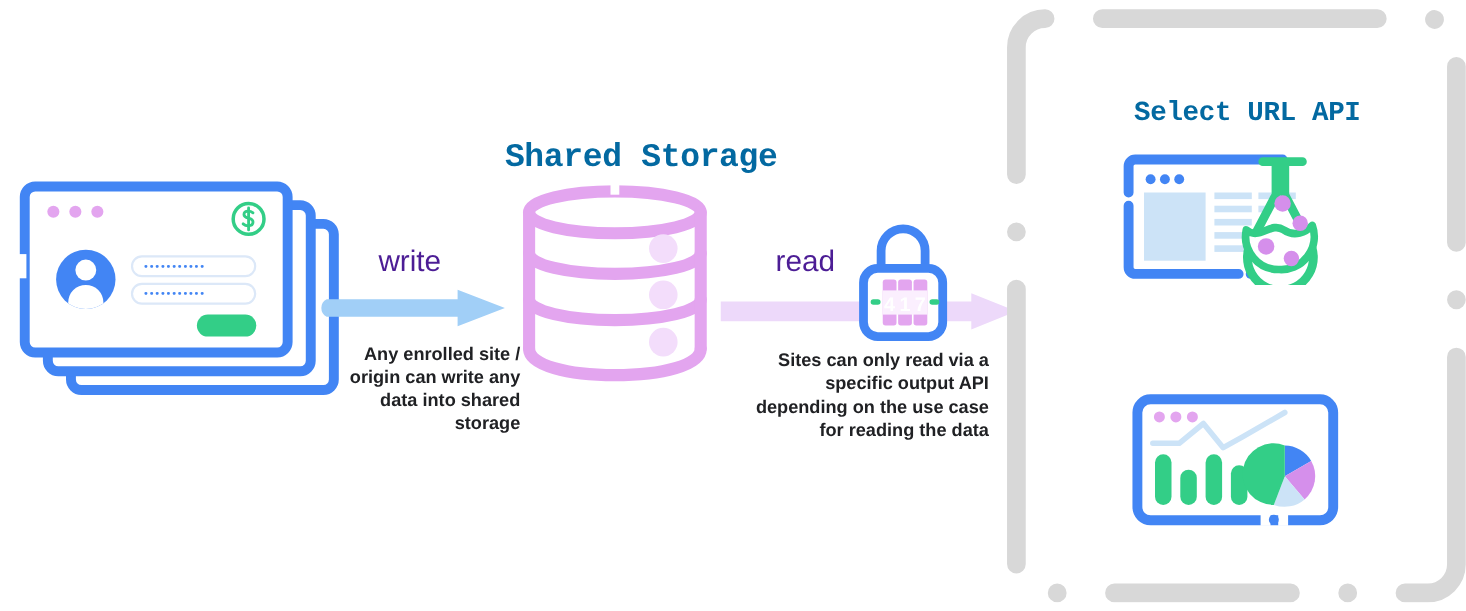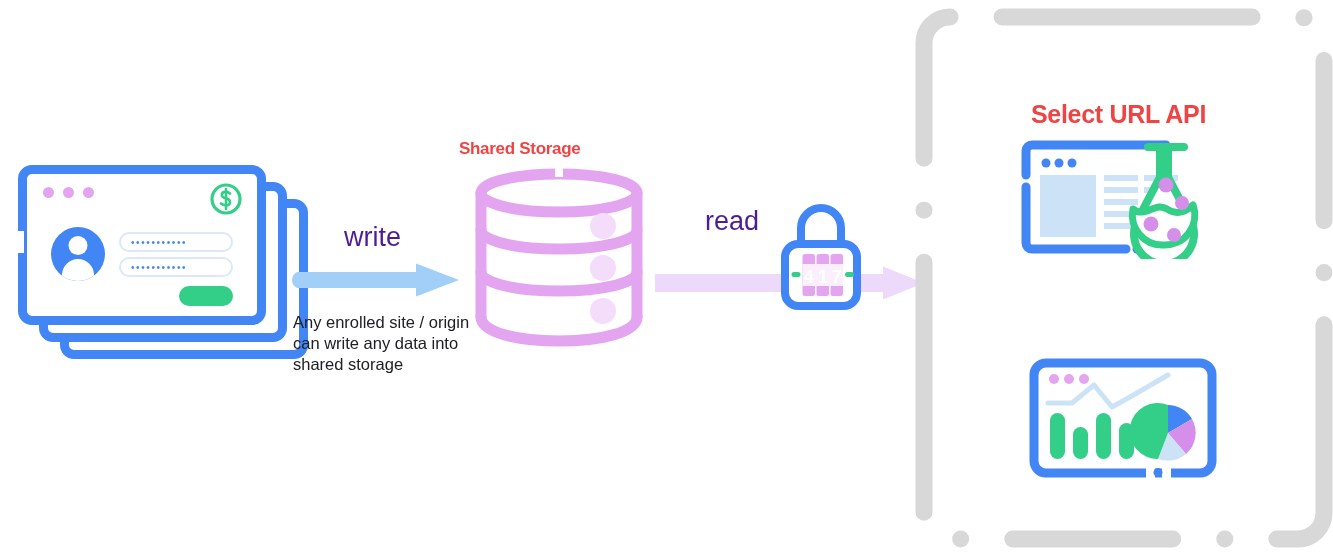--- a/index.html
+++ b/index.html
@@ -13,42 +13,42 @@
     position: relative;
     width: 1333px;
     height: 555px;
     background: #ffffff;
     overflow: hidden;
   }
 
   
   .heading {
     position: absolute;
-    font-family: Liberation Sans, sans-serif;
+    font-family: Liberation Mono, monospace;
     font-weight: 700;
-    color: #ef4444;
+    color: #0369a1;
     letter-spacing: -0.3px;
     white-space: nowrap;
-    margin-top: 12px;
   }
   .arrow-label {
     position: absolute;
     font-family: "Liberation Sans", sans-serif;
     font-weight: 400;
     font-size: 27px;
     color: #4c1d95;
     white-space: nowrap;
   }
   .caption {
     position: absolute;
     font-family: "Liberation Sans", sans-serif;
-    font-weight: 400;
+    font-weight: 700;
     font-size: 16.5px;
     line-height: 21px;
     color: #202124;
+    text-align: right;
   }
 
   
   #cards { position: absolute; left: 18px; top: 165px; width: 300px; height: 200px; }
   .card-shell {
     position: absolute;
     border: 9px solid #4285F4;
     border-radius: 14px;
     background: #ffffff;
   }
@@ -94,26 +94,26 @@
     position: absolute; left: 152px; top: 112px;
     width: 54px; height: 20px; border-radius: 10px; background: #33CE87;
   }
 
   
   #write-arrow { position: absolute; left: 288px; top: 262px; }
   #write-label { left: 344px; top: 222px; }
   #write-caption { left: 293px; top: 312px; width: 180px; }
 
   
-  #storage-title { left: 459px; top: 127px; font-size: 17px; text-align: right; }
+  #storage-title { left: 459px; top: 127px; font-size: 30px; text-align: right; }
   #cylinder { position: absolute; left: 470px; top: 168px; }
 
   
   #read-arrow { position: absolute; left: 655px; top: 266px; }
-  #read-label  { left: 705px; top: 206px; }
+  #read-label  { left: 705px; top: 222px; }
   #read-caption{ left: 664px; top: 318px; width: 235px; }
   #lock { position: absolute; left: 777px; top: 202px; }
 
   
   #panel { position: absolute; left: 915px; top: 8px; }
   #panel-title-1 { left: 1031px; top: 88px; font-size: 25px; }
   #panel-title-2 { left: 968px;  top: 300px; font-size: 25px; }
   #icon-url   { position: absolute; left: 1016px; top: 137px; }
   #icon-chart { position: absolute; left: 1028px; top: 357px; }
 </style>
@@ -184,20 +184,21 @@
       <circle cx="133" cy="143" r="13" fill="#F3DDFB"></circle>
     </svg>
   </div>
 
   <div id="read-arrow">
     <svg width="270" height="34" viewBox="0 0 270 34">
       <path d="M0 8 H228 V0.5 L269 17 L228 33.5 V26 H0 Z" fill="#EDD9FA"></path>
     </svg>
   </div>
   <div id="read-label" class="arrow-label">read</div>
+  <div id="read-caption" class="caption">Sites can only read via a specific output API depending on the use case for reading the data</div>
 
   <div id="lock">
     <svg width="88" height="112" viewBox="0 0 88 112">
 
       <path d="M24 46 V26 A20 20 0 0 1 64 26 V46" fill="none" stroke="#4285F4" stroke-width="8"></path>
 
       <rect x="8" y="42" width="72" height="62" rx="13" fill="#ffffff" stroke="#4285F4" stroke-width="8"></rect>
 
       <g>
         <rect x="25.5" y="52" width="12.5" height="42" rx="2.5" fill="#E3A5EF"></rect>

